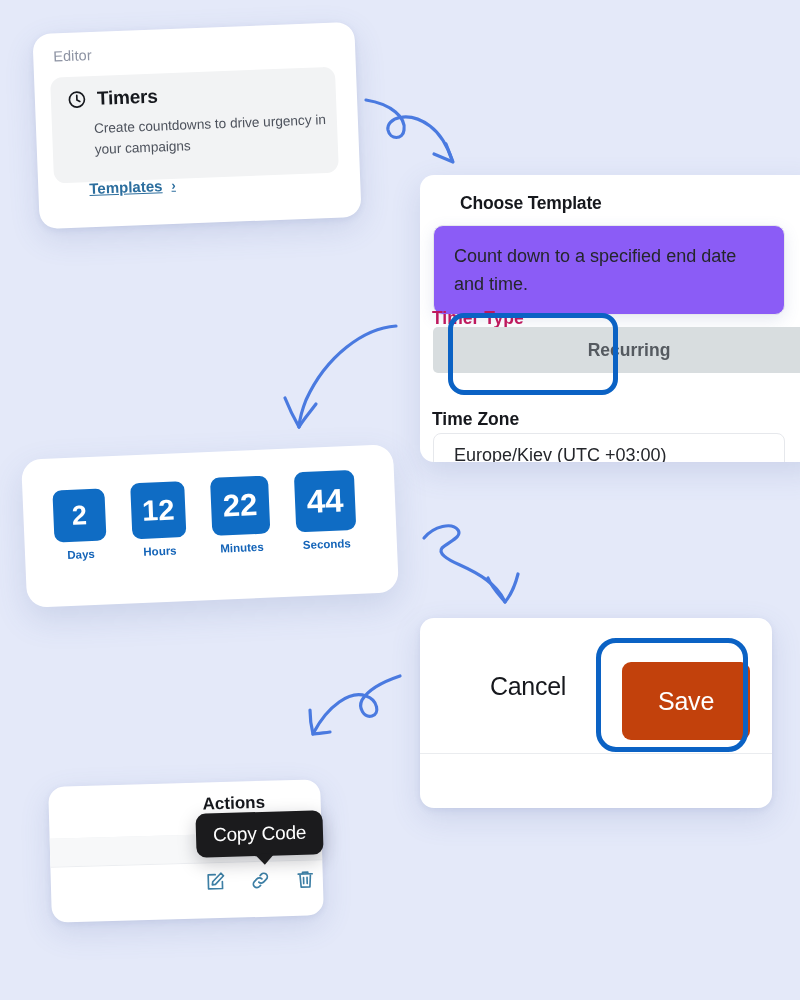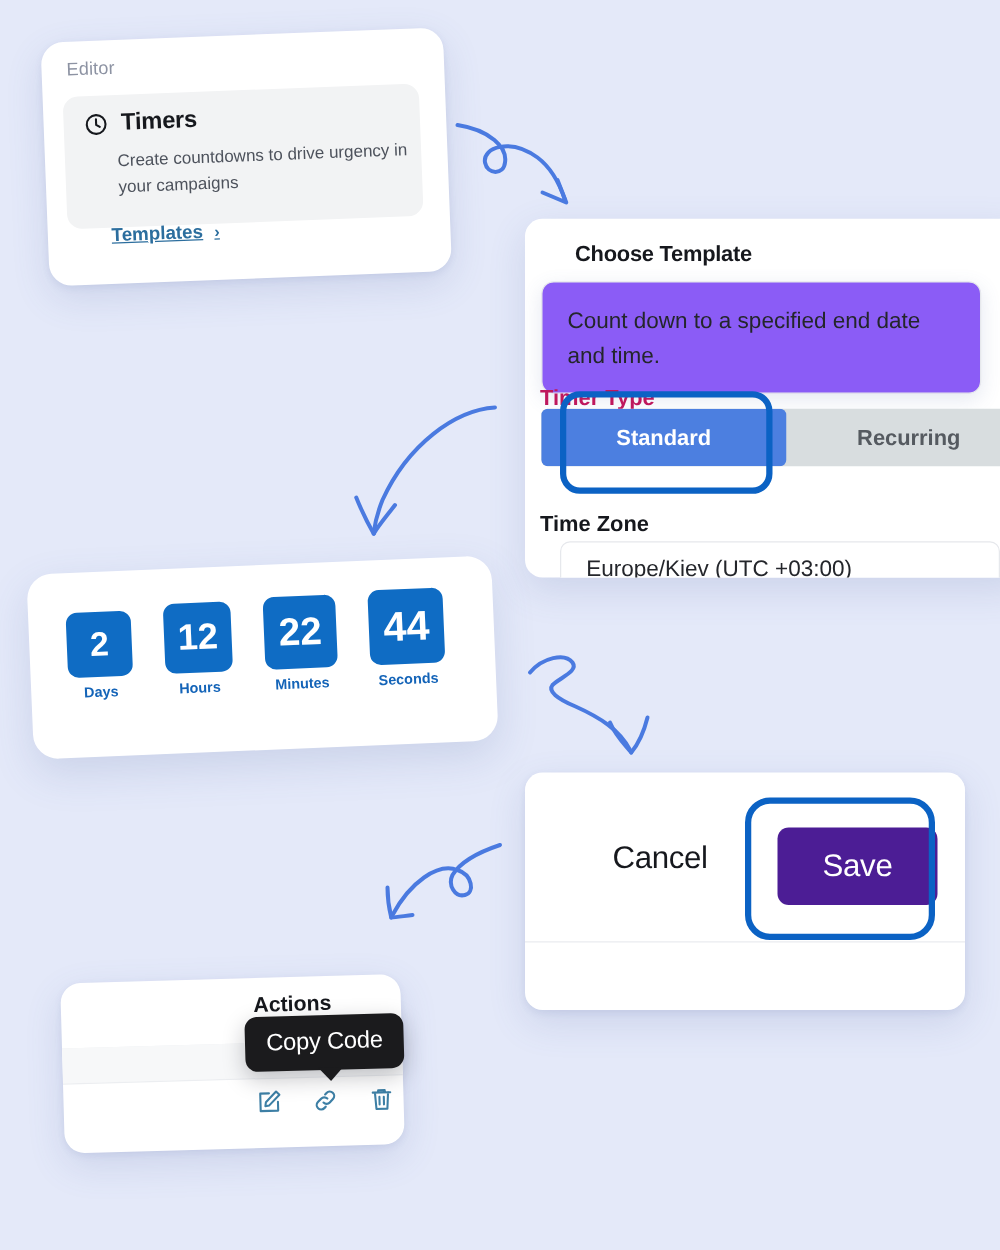--- a/index.html
+++ b/index.html
@@ -33,42 +33,42 @@
       box-shadow:0 10px 30px rgba(80,100,160,.16);}
   .ct-title{position:absolute;left:12px;top:18px;font-size:17.5px;font-weight:700;color:#16181d;letter-spacing:-.2px;margin-left:28px;}
   .ct-popup{position:absolute;left:13px;top:50px;width:350px;height:88px;background:#8b5cf6;
       border:1px solid #e6e8ec;border-radius:10px;box-shadow:0 5px 16px rgba(80,100,160,.14);}
   .ct-popup span{position:absolute;left:20px;top:16px;width:312px;font-size:18px;line-height:28px;color:#24262b;}
   .ct-ttype{position:absolute;left:12px;top:133px;font-size:17.5px;font-weight:700;color:#be185d;}
   .seg{position:absolute;left:13px;top:152px;width:392px;height:46px;display:flex;background:#d8dddf;border-radius:5px;overflow:hidden;}
   .seg-item{flex:1;display:flex;align-items:center;justify-content:center;font-size:17.5px;font-weight:700;color:#555a60;}
   .seg-item.active{background:#4c7fe0;color:#fff;border-radius:5px;}
   .ct-tz{position:absolute;left:12px;top:234px;font-size:17.5px;font-weight:700;color:#16181d;}
-  .ct-tzbox{position:absolute;left:28px;top:258px;width:350px;height:44px;background:#fff;
+  .ct-tzbox{position:absolute;left:13px;top:258px;width:350px;height:44px;background:#fff;
       border:1px solid #e6e8ec;border-radius:8px;}
   .ct-tzbox span{position:absolute;left:20px;top:11px;font-size:18px;color:#24262b;}
 
   
   #countdown-card{left:24px;top:452px;width:372px;height:148px;border-radius:20px;transform:rotate(-2.4deg);
       box-shadow:0 12px 32px rgba(80,100,160,.17);}
   .cd-row{position:absolute;left:30px;top:18px;display:flex;align-items:flex-end;gap:26px;}
   .cd-unit{display:flex;flex-direction:column;align-items:center;}
   .cd-box{background:#0f6cc4;border-radius:9px;color:#fff;font-weight:700;display:flex;
       align-items:center;justify-content:center;}
   .cd-box.b1{width:52px;height:52px;font-size:27px;}
   .cd-box.b2{width:54px;height:56px;font-size:29px;}
   .cd-box.b3{width:58px;height:58px;font-size:31px;}
   .cd-box.b4{width:60px;height:60px;font-size:33px;}
   .cd-lbl{margin-top:7px;font-size:11.5px;font-weight:700;color:#1464b8;}
   .u1{margin-top:14px;} .u2{margin-top:8px;} .u3{margin-top:2px;} .u4{margin-top:-4px;}
 
   
   #footer-card{left:420px;top:618px;width:352px;height:190px;border-radius:14px;overflow:hidden;}
   .fc-cancel{position:absolute;left:70px;top:54px;font-size:25px;color:#16181d;letter-spacing:-.3px;}
-  .fc-save{position:absolute;left:202px;top:44px;width:128px;height:62px;background:#4c1d95;border-radius:9px;
+  .fc-save{position:absolute;left:202px;top:44px;width:128px;height:78px;background:#c2410c;border-radius:9px;
       color:#fff;font-size:25px;display:flex;align-items:center;justify-content:center;letter-spacing:-.2px;}
   .fc-divider{position:absolute;left:0;top:135px;width:100%;height:1px;background:#eaecef;}
 
   
   #actions-card{left:50px;top:783px;width:272px;height:136px;border-radius:16px;transform:rotate(-1.6deg);overflow:hidden;}
   .ac-title{position:absolute;left:154px;top:12px;font-size:17px;font-weight:700;color:#16181d;}
   .ac-band{position:absolute;left:0;top:52px;width:100%;height:28px;background:#f7f8f9;}
   .ac-line{position:absolute;left:0;width:100%;height:1px;background:#eceef1;}
   .ac-icons{position:absolute;left:154px;top:89px;display:flex;gap:24px;align-items:center;}
   .ac-ico{width:21px;height:21px;display:block;color:#3d7fa5;}
@@ -117,21 +117,20 @@
   <div class="card" id="template-card">
     <div class="ct-title">Choose Template</div>
 
     <div class="ct-popup">
       <span>Count down to a specified end date and time.</span>
     </div>
 
     <div class="ct-ttype">Timer Type</div>
 
     <div class="seg">
-      <div class="seg-item active">Standard</div>
       <div class="seg-item">Recurring</div>
     </div>
 
     <div class="ct-tz">Time Zone</div>
     <div class="ct-tzbox">
       <span>Europe/Kiev (UTC +03:00)</span>
     </div>
   </div>
   <div class="ring" id="ring-standard"></div>
 

